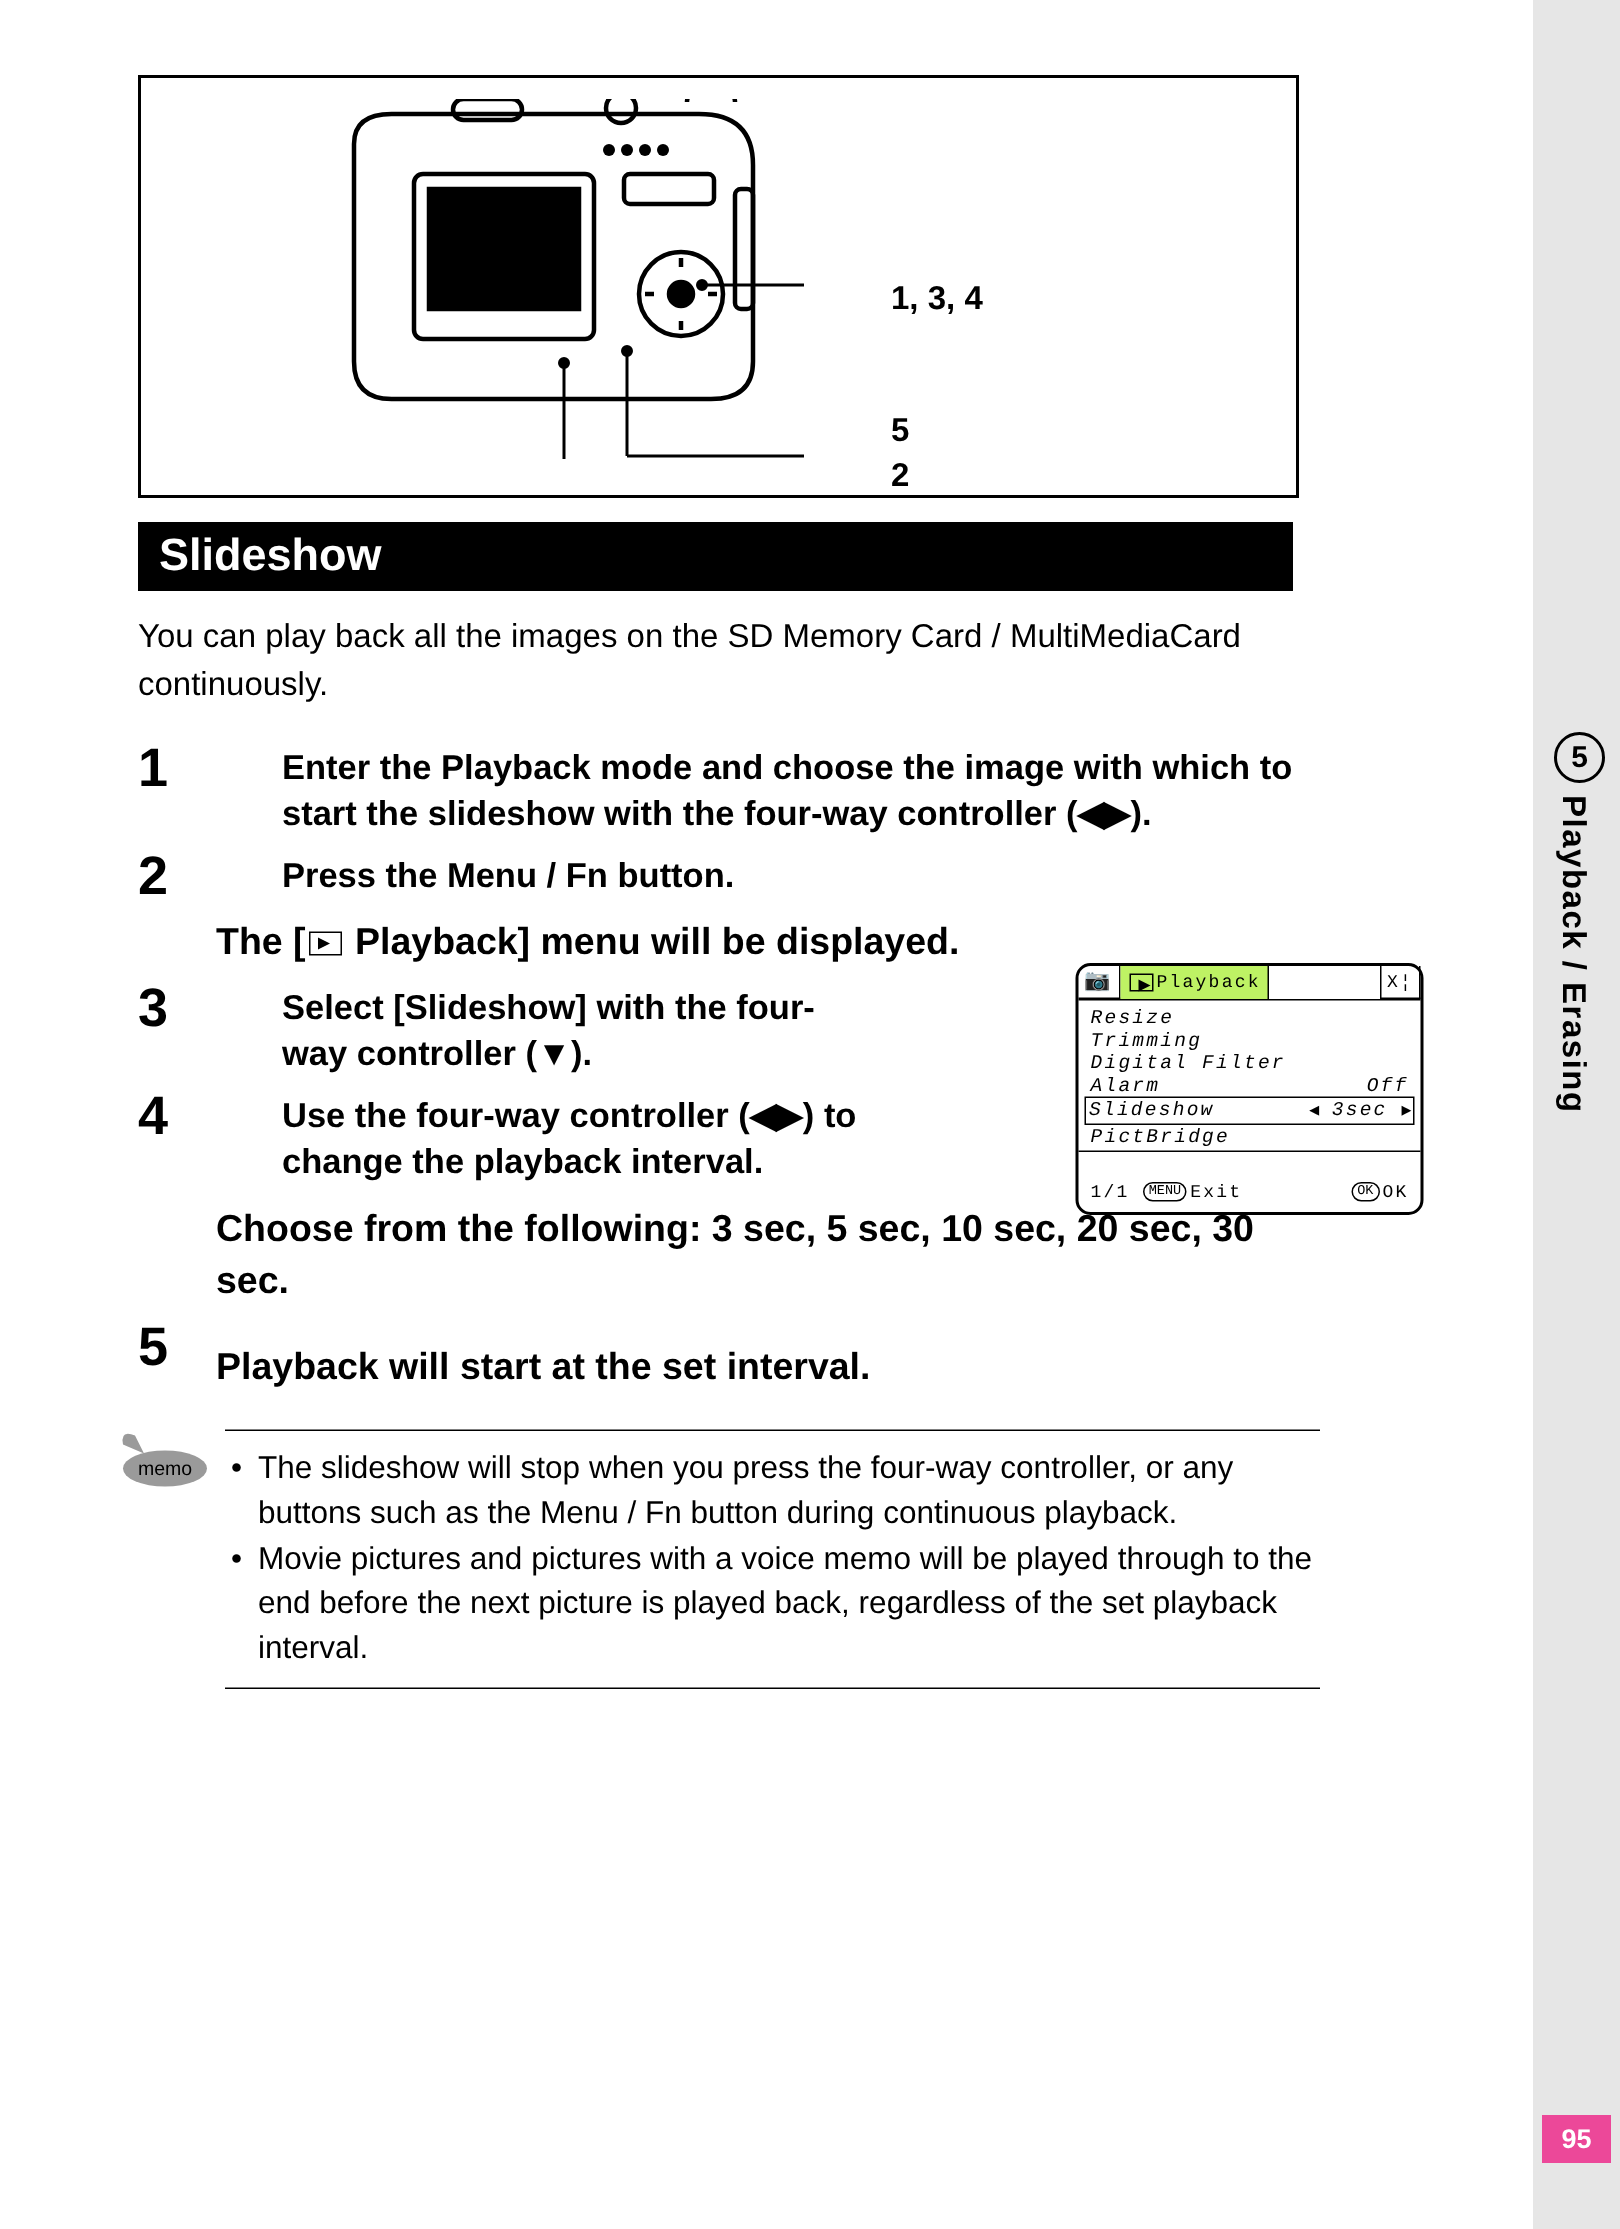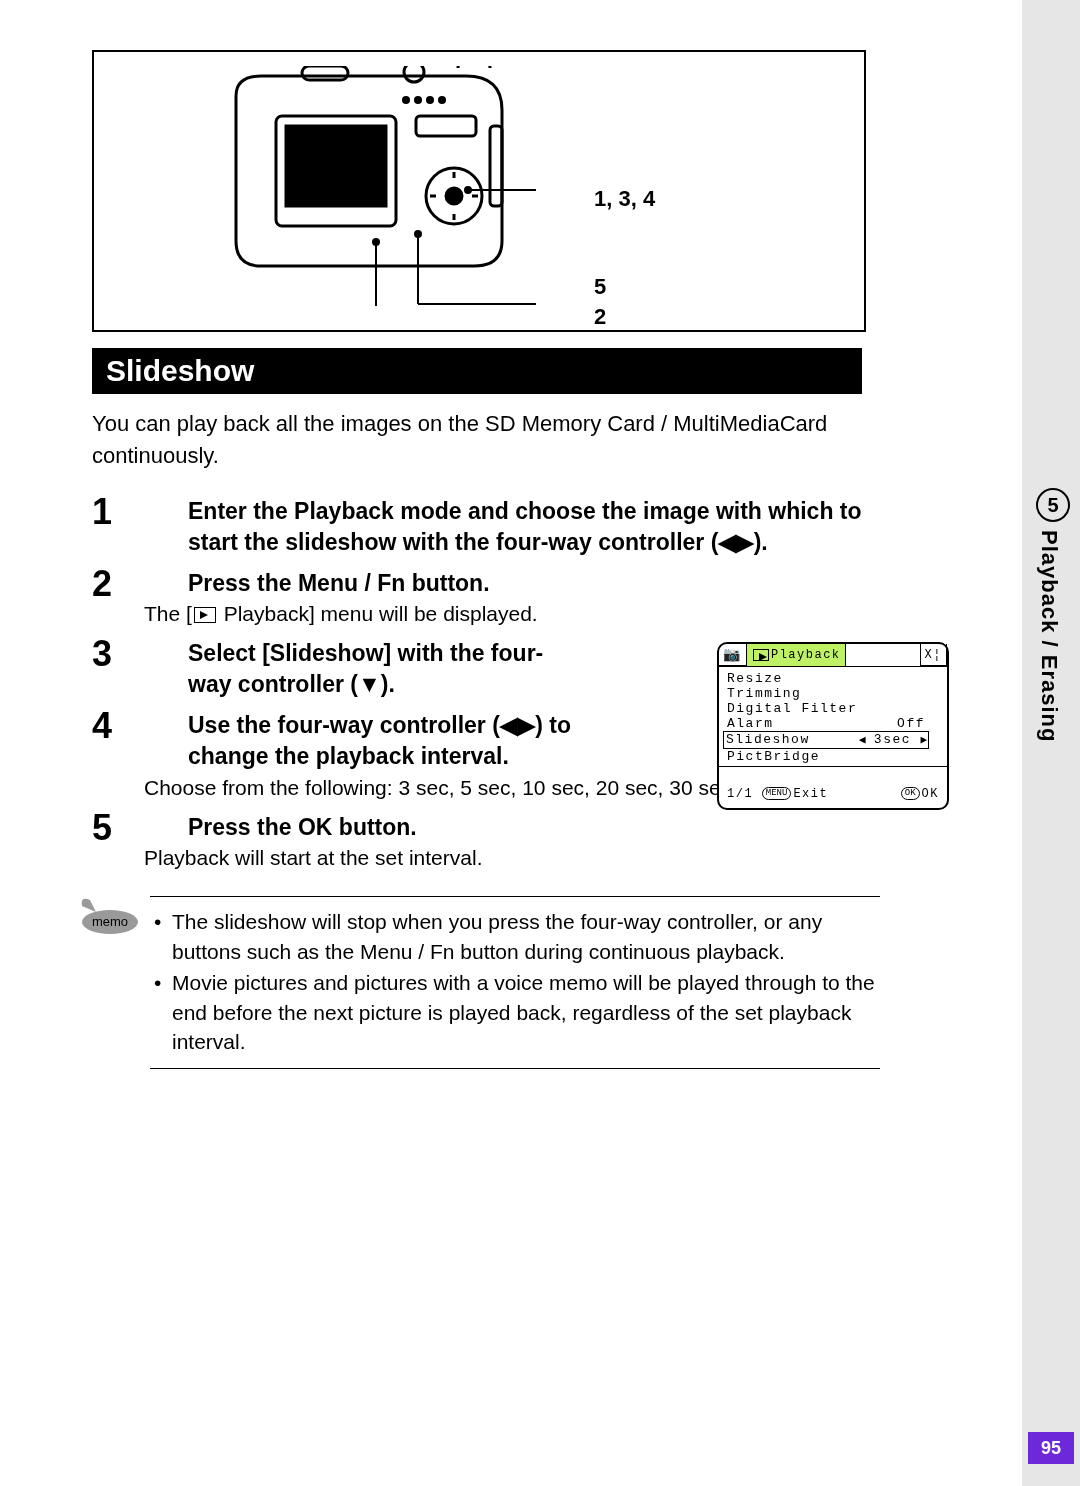--- a/index.html
+++ b/index.html
@@ -21,24 +21,24 @@
     position: absolute;
     right: 0;
     top: 0;
     width: 58px;
     height: 100%;
     background: #e6e6e6;
   }
   .page-number-box {
     position: absolute;
     right: 6px;
-    bottom: 22px;
+    bottom: 44px;
     width: 46px;
     height: 32px;
-    background: #6d28d9;
+    background: #ec4899;
     color: #fff;
     font-weight: bold;
     font-size: 18px;
     text-align: center;
     line-height: 32px;
   }
   .section-tab {
     position: absolute;
     right: 14px;
     top: 488px;
@@ -120,23 +120,24 @@
     flex: 1;
     margin-top: 4px;
   }
   .step-title {
     font-weight: bold;
     font-size: 23px;
     line-height: 1.35;
     margin-left: 44px;
   }
   .step-sub {
-    font-size: 21px;
-    margin-top: 0;
+    font-size: 25px;
+    margin-top: 12px;
     line-height: 1.4;
+    font-weight: bold;
   }
   .menu-screen {
     border: 2px solid #000;
     border-radius: 10px;
     width: 228px;
     height: 164px;
     font-size: 13px;
     font-family: "Courier New", monospace;
     letter-spacing: 1.5px;
     position: absolute;
@@ -157,21 +158,22 @@
     line-height: 18px;
   }
   .tab.play {
     border-bottom: none;
     background: #bef264;
   }
   .tab.tool {
     border-left: 1px solid #000;
   }
   .menu-items {
-    padding: 4px 20px 2px 6px;
+    padding: 4px 6px 2px 6px;
+    font-style: italic;
   }
   .menu-item {
     display: flex;
     justify-content: space-between;
     padding: 0 2px;
     line-height: 15px;
     white-space: nowrap;
   }
   .menu-item.hl {
     border: 1px solid #000;
@@ -333,21 +335,20 @@
         <div class="step-num">4</div>
         <div class="step-body">
           <div class="step-title" style="max-width:440px;">Use the four-way controller (◀▶) to change the playback interval.</div>
           <div class="step-sub">Choose from the following: 3 sec, 5 sec, 10 sec, 20 sec, 30 sec.</div>
         </div>
       </div>
 
       <div class="step-row">
         <div class="step-num">5</div>
         <div class="step-body">
-          <div class="step-title">Press the OK button.</div>
           <div class="step-sub">Playback will start at the set interval.</div>
         </div>
       </div>
     </div>
 
     <div class="menu-screen">
       <div class="menu-tabs">
         <div class="tab"><span class="cam-icon">📷</span></div>
         <div class="tab play"><span class="play-icon-box" style="width:14px;height:10px;"></span><span>Playback</span></div>
         <div style="flex:1"></div>

